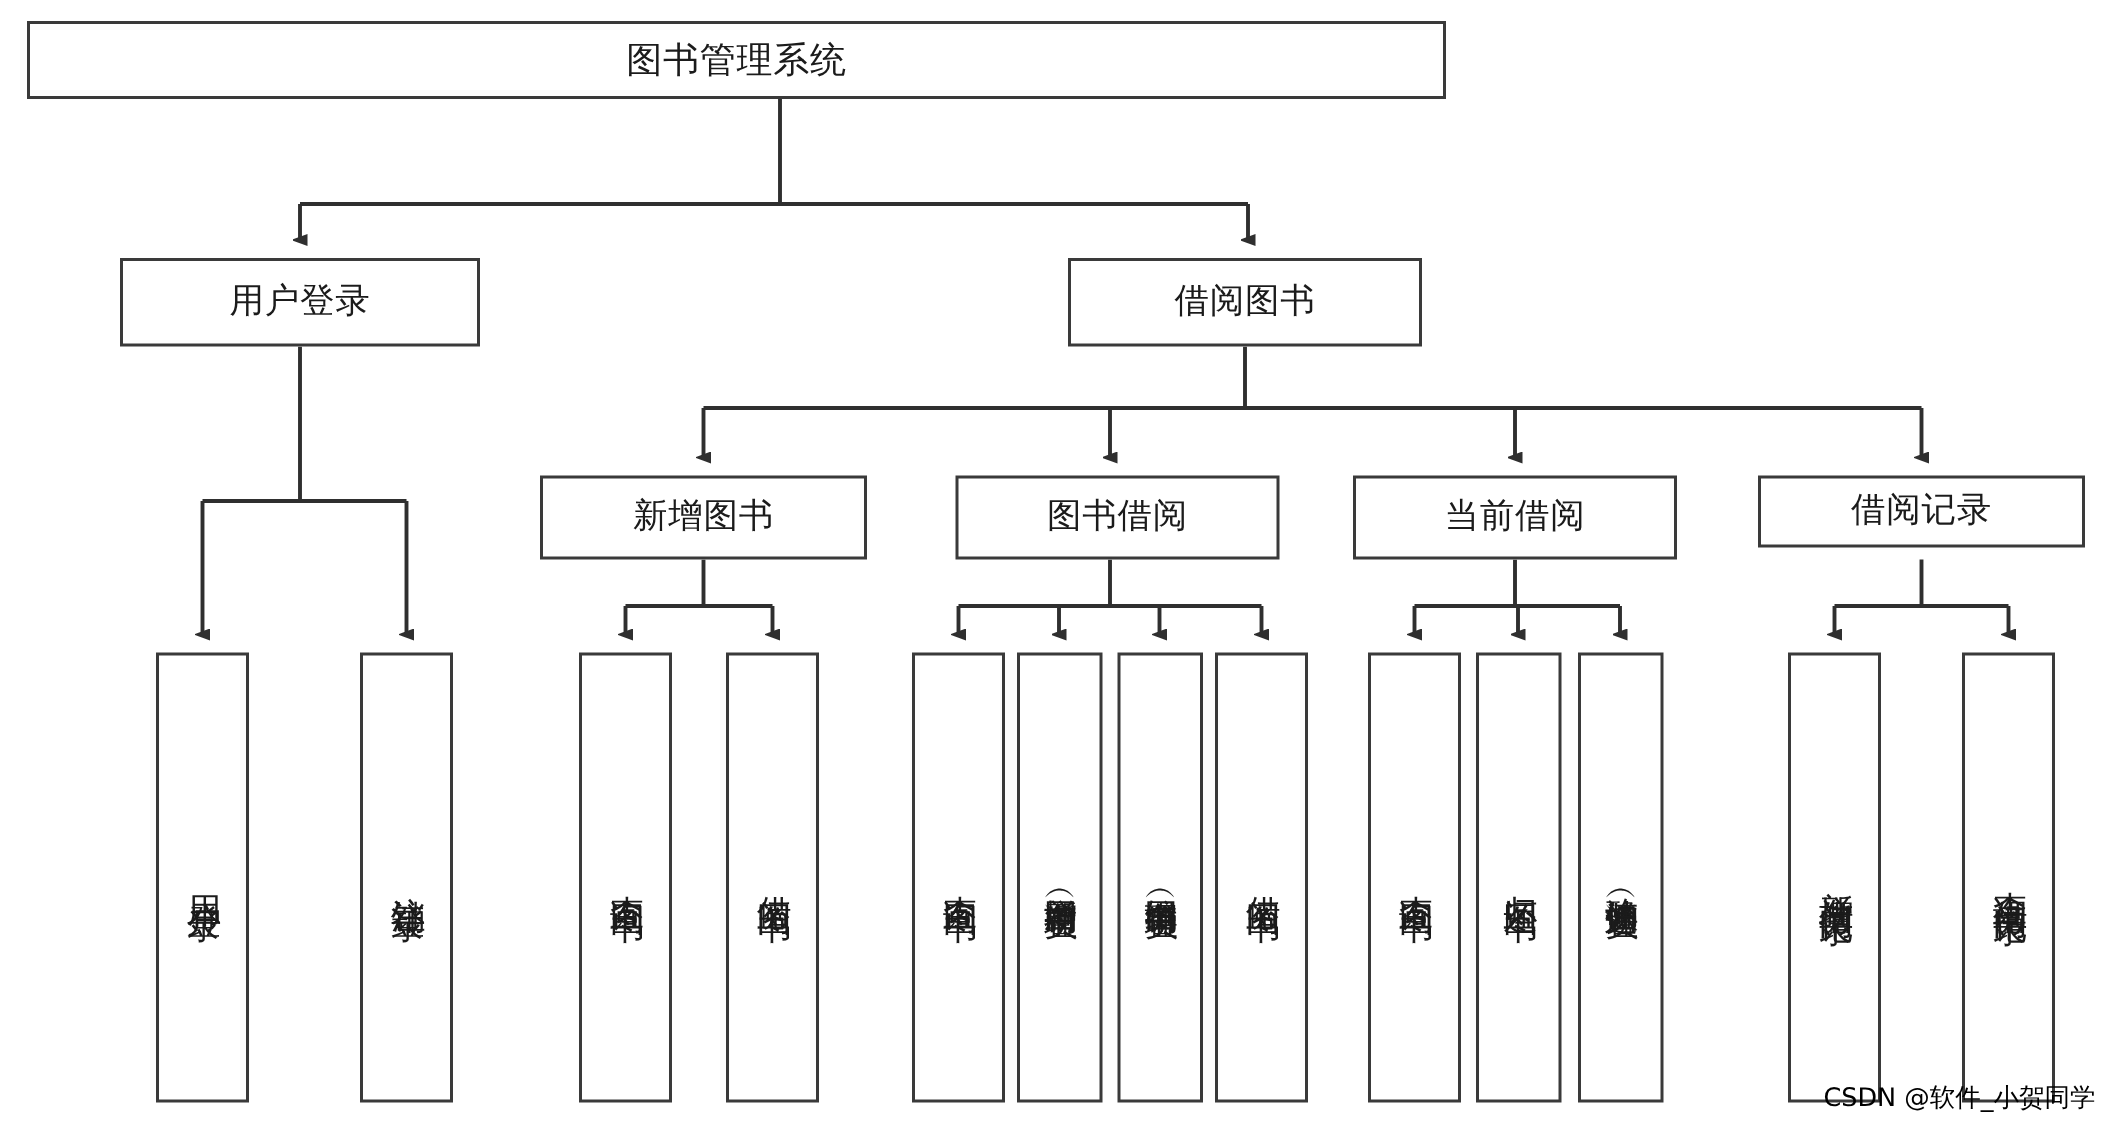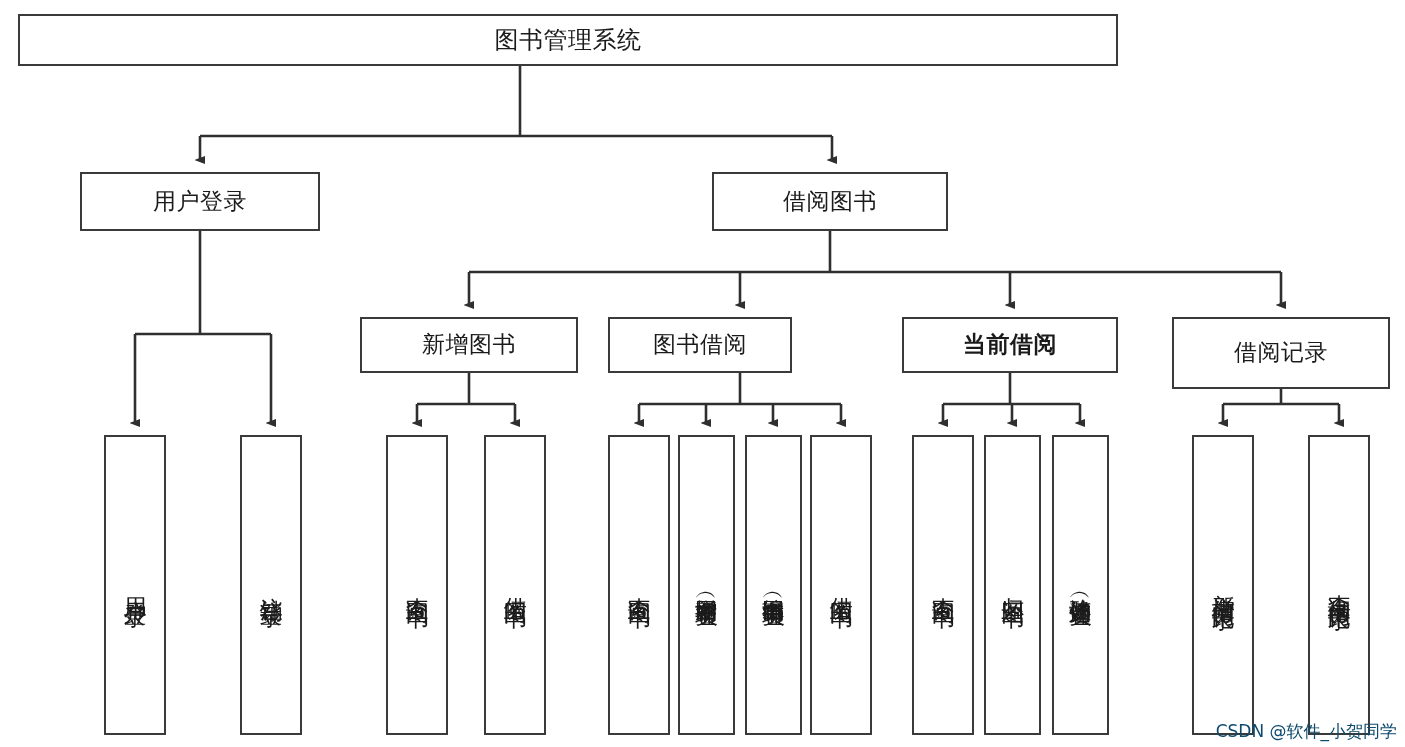--- a/index.html
+++ b/index.html
@@ -70,21 +70,21 @@
   .node.v.long .node-label {
     font-size: 22px;
     letter-spacing: 1px;
     line-height: 1.24;
   }
   #watermark {
     position: absolute;
     right: 8px;
     bottom: 4px;
     font-size: 17px;
-    color: #0c4a6e;
+    color: #000000;
     z-index: 5;
     white-space: nowrap;
     pointer-events: none;
   }
 </style>
 </head>
 <body>
 
 <div id="diagram-root">
 
@@ -131,41 +131,41 @@
       <path d="M 1012 404 L 1012 423" marker-end="url(#arrowhead)"></path>
       <path d="M 1080 404 L 1080 423" marker-end="url(#arrowhead)"></path>
 
       <path d="M 1281 373 L 1281 404"></path>
       <path d="M 1223 404 L 1339 404"></path>
       <path d="M 1223 404 L 1223 423" marker-end="url(#arrowhead)"></path>
       <path d="M 1339 404 L 1339 423" marker-end="url(#arrowhead)"></path>
     </g>
   </svg>
 
-  <div class="node h root" style="left:18px; top:14px; width:1100px; height:52px;">
+  <div class="node h root" style="left:18px; top:14px; width:946px; height:52px;">
     <span class="node-label">图书管理系统</span>
   </div>
 
   <div class="node h" style="left:80px; top:172px; width:240px; height:59px;">
     <span class="node-label">用户登录</span>
   </div>
   <div class="node h" style="left:712px; top:172px; width:236px; height:59px;">
     <span class="node-label">借阅图书</span>
   </div>
 
   <div class="node h" style="left:360px; top:317px; width:218px; height:56px;">
     <span class="node-label">新增图书</span>
   </div>
-  <div class="node h" style="left:608px; top:317px; width:184px; height:56px;">
+  <div class="node h" style="left:637px; top:317px; width:216px; height:56px;">
     <span class="node-label">图书借阅</span>
   </div>
-  <div class="node h" style="left:902px; top:317px; width:216px; height:56px;font-weight:bold;">
+  <div class="node h" style="left:902px; top:317px; width:216px; height:56px;">
     <span class="node-label">当前借阅</span>
   </div>
-  <div class="node h" style="left:1172px; top:317px; width:218px; height:72px;">
+  <div class="node h" style="left:1172px; top:317px; width:218px; height:48px;">
     <span class="node-label">借阅记录</span>
   </div>
 
   <div class="node v" style="left:104px; top:435px; width:62px; height:300px;">
     <span class="node-label">用户登录</span>
   </div>
   <div class="node v" style="left:240px; top:435px; width:62px; height:300px;">
     <span class="node-label">注销登录</span>
   </div>
 

